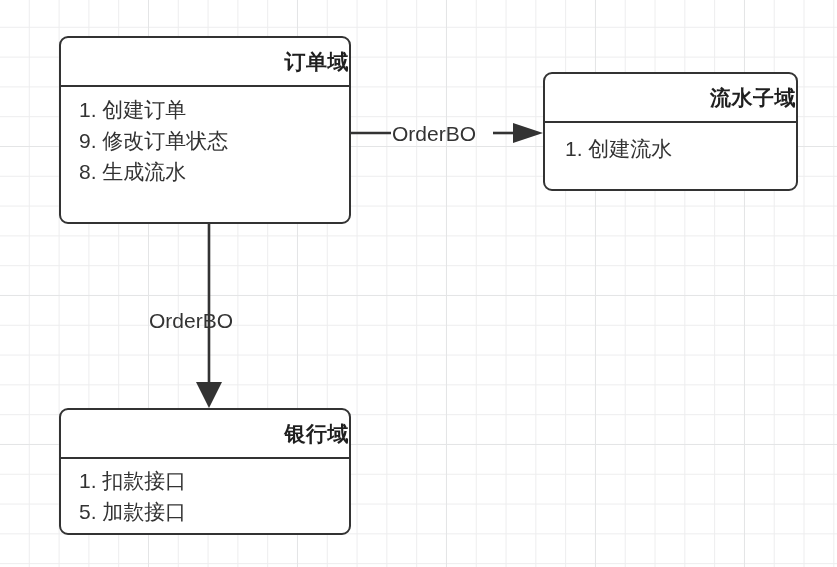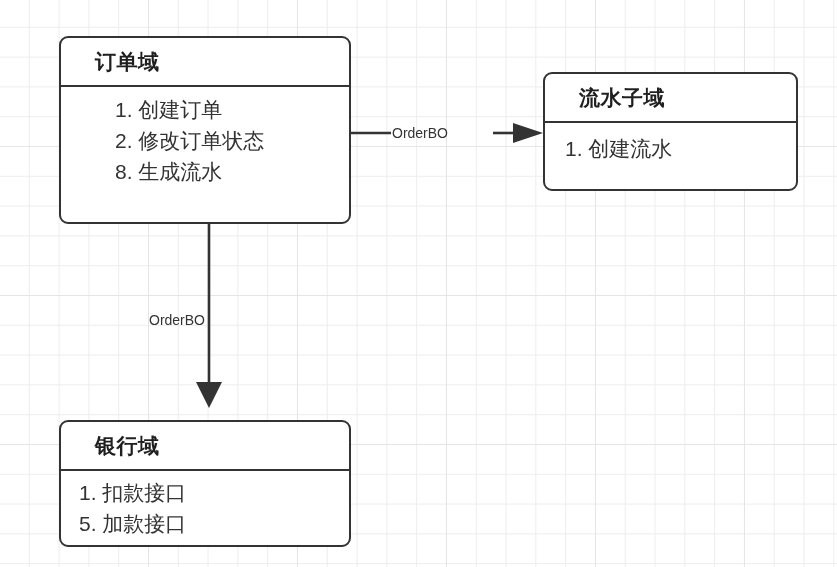--- a/index.html
+++ b/index.html
@@ -35,21 +35,21 @@
   .node {
     position: absolute;
     box-sizing: border-box;
     background: #ffffff;
     border: 2.6px solid #333333;
     border-radius: 9px;
     overflow: hidden;
     z-index: 3;
   }
   .node-title {
-    text-align: left;
+    text-align: right;
     font-weight: bold;
     color: #1f1f1f;
     letter-spacing: 0.5px;
     box-sizing: border-box;
     margin-left: 34px;
   }
   .node-divider {
     height: 0;
     border-top: 2.6px solid #333333;
   }
@@ -71,21 +71,20 @@
   }
   #node-order .node-title {
     height: 47px;
     line-height: 47px;
     font-size: 21px;
   }
   #node-order .node-body { padding-top: 7px; }
   #node-order .node-item {
     font-size: 21px;
     line-height: 31px;
-    margin-left: 36px;
   }
 
   
   #node-flow {
     left: 543px;
     top: 72px;
     width: 255px;
     height: 119px;
   }
   #node-flow .node-title {
@@ -95,21 +94,21 @@
   }
   #node-flow .node-body { padding-top: 10px; padding-left: 20px; }
   #node-flow .node-item {
     font-size: 21px;
     line-height: 31px;
   }
 
   
   #node-bank {
     left: 59px;
-    top: 420px;
+    top: 408px;
     width: 292px;
     height: 127px;
   }
   #node-bank .node-title {
     height: 47px;
     line-height: 47px;
     font-size: 21px;
   }
   #node-bank .node-body { }
   #node-bank .node-item {
@@ -129,21 +128,21 @@
   .edge-line {
     stroke: #333333;
     stroke-width: 2.6;
     fill: none;
   }
   .edge-head { fill: #333333; }
 
   .edge-label {
     position: absolute;
     color: #333333;
-    font-size: 14px;
+    font-size: 21px;
     line-height: 21px;
     white-space: nowrap;
     z-index: 4;
   }
   #edge-label-horizontal {
     left: 392px;
     top: 123px;
   }
   #edge-label-vertical {
     left: 149px;
@@ -173,21 +172,21 @@
 
   <div class="edge-label" id="edge-label-horizontal">OrderBO</div>
 
   <div class="edge-label" id="edge-label-vertical">OrderBO</div>
 
   <div class="node" id="node-order">
     <div class="node-title">订单域</div>
     <div class="node-divider"></div>
     <div class="node-body">
       <div class="node-item">1. 创建订单</div>
-      <div class="node-item">2. 修改订单状态</div>
+      <div class="node-item">9. 修改订单状态</div>
       <div class="node-item">8. 生成流水</div>
     </div>
   </div>
 
   <div class="node" id="node-flow">
     <div class="node-title">流水子域</div>
     <div class="node-divider"></div>
     <div class="node-body">
       <div class="node-item">1. 创建流水</div>
     </div>

